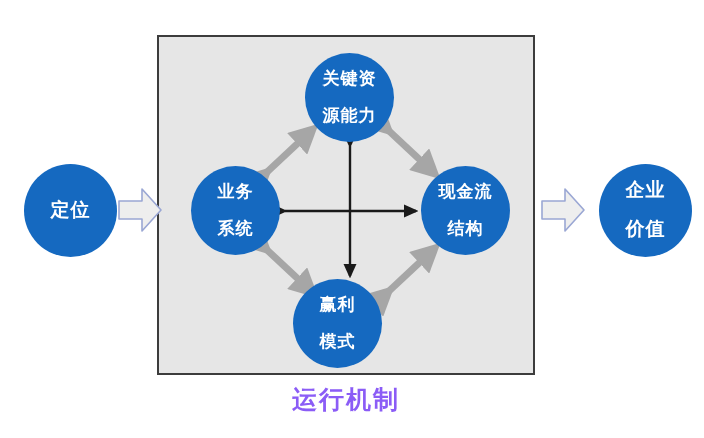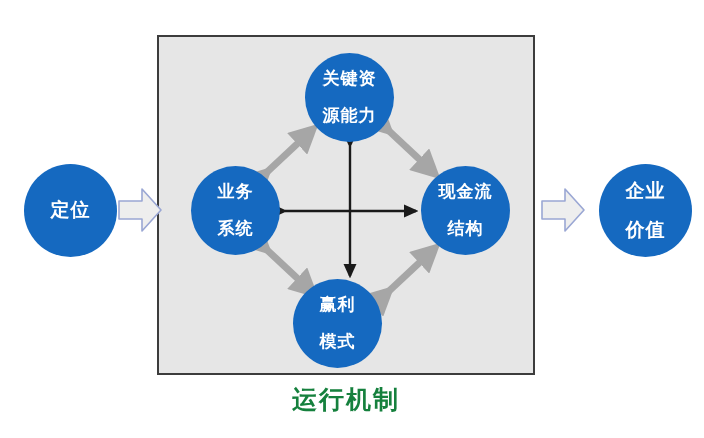--- a/index.html
+++ b/index.html
@@ -39,20 +39,21 @@
   }
   .node .line { display: block; white-space: nowrap; }
 
   #node-positioning {
     left: 24px;  top: 164px;  width: 93px;  height: 93px;
     font-size: 19px;
   }
   #node-enterprise-value {
     left: 599px; top: 164px;  width: 93px;  height: 93px;
     font-size: 19px;
+    font-family: Liberation Mono, monospace;
   }
   #node-key-resource {
     left: 305px; top: 53px;   width: 89px;  height: 89px;
     font-size: 17px;
   }
   #node-business-system {
     left: 191px; top: 166px;  width: 89px;  height: 89px;
     font-size: 17px;
     text-align: right;
   }
@@ -92,21 +93,21 @@
   }
   #chevron-in  { left: 117px; top: 185px; }
   #chevron-out { left: 540px; top: 185px; }
 
   
   #mechanism-caption {
     position: absolute;
     left: 157px; top: 383px;
     width: 378px;
     text-align: center;
-    color: #15803d;
+    color: #8b5cf6;
     font-size: 25px;
     font-weight: bold;
     letter-spacing: 2px;
     z-index: 7;
   }
 </style>
 </head>
 <body>
 
 <div id="canvas">

